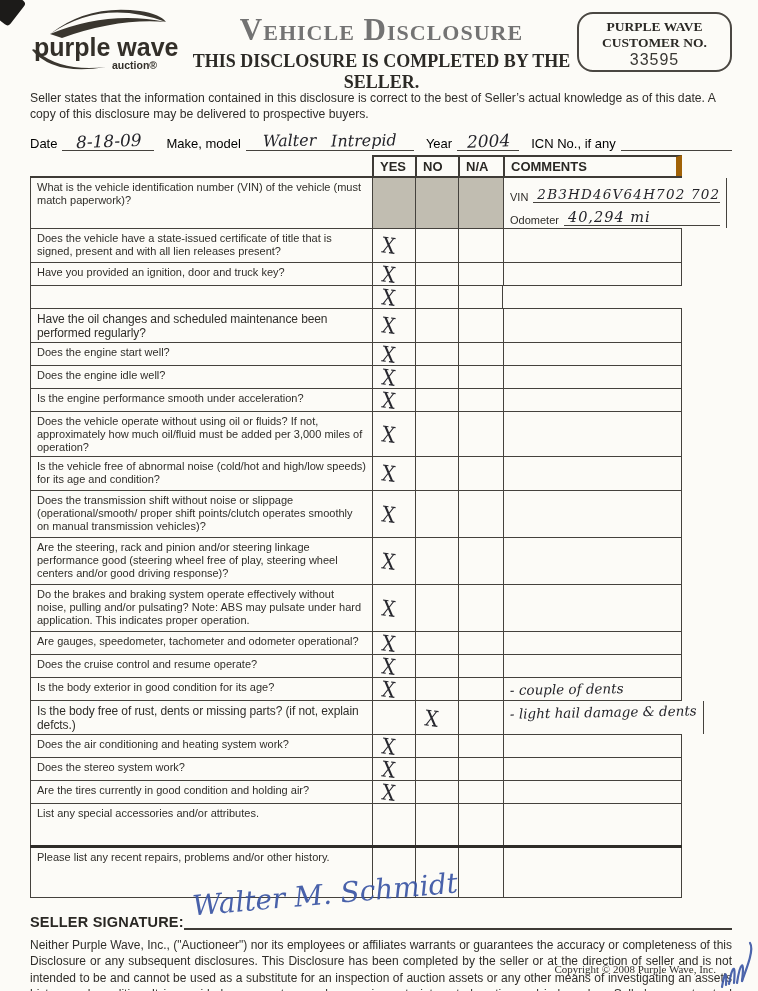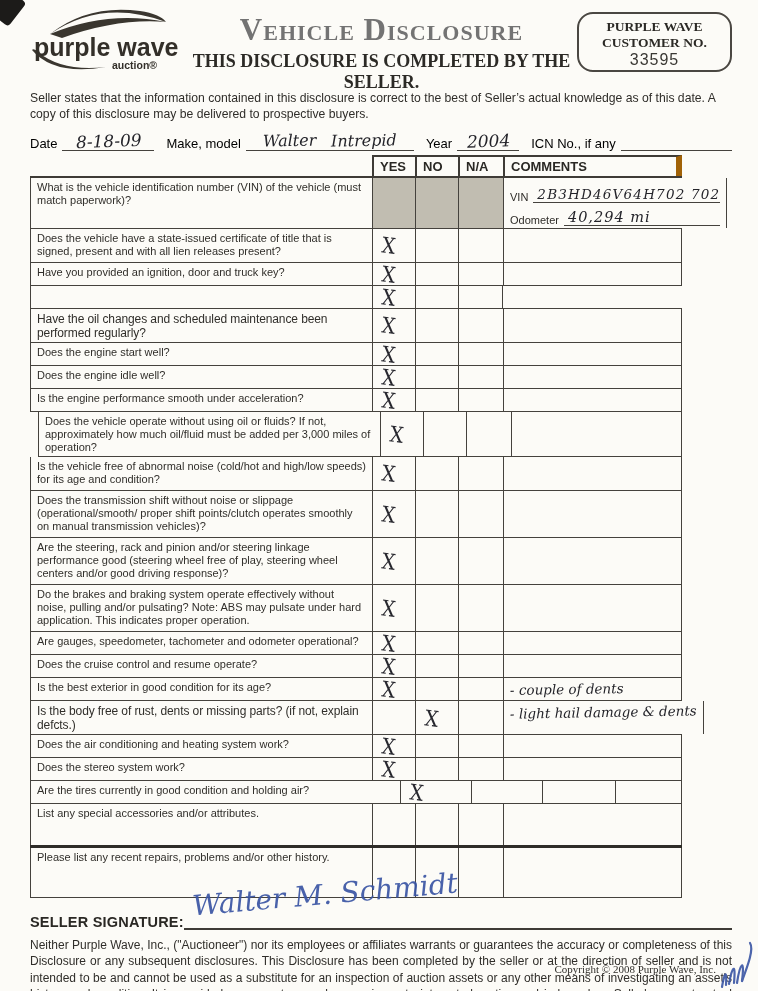--- a/index.html
+++ b/index.html
@@ -216,21 +216,21 @@
         </div>
         <div class="trow" style="min-height: 20px;">
           <div class="cell qcell">Is the engine performance smooth under acceleration?</div>
           <div class="cell ccell">
             <span class="xmark">X</span>
           </div>
           <div class="cell ccell"></div>
           <div class="cell ccell"></div>
           <div class="cell mcell"></div>
         </div>
-        <div class="trow" style="min-height: 35px; margin-left: 8px;">
+        <div class="trow" style="min-height: 35px;">
           <div class="cell qcell">Does the vehicle operate without using oil or fluids?  If not, approximately how much oil/fluid must be added per 3,000 miles of operation?</div>
           <div class="cell ccell">
             <span class="xmark">X</span>
           </div>
           <div class="cell ccell"></div>
           <div class="cell ccell"></div>
           <div class="cell mcell"></div>
         </div>
         <div class="trow" style="min-height: 34px;">
           <div class="cell qcell">Is the vehicle free of abnormal noise (cold/hot and high/low speeds) for its age and condition?</div>
@@ -280,21 +280,21 @@
         <div class="trow" style="min-height: 20px;">
           <div class="cell qcell">Does the cruise control and resume operate?</div>
           <div class="cell ccell">
             <span class="xmark">X</span>
           </div>
           <div class="cell ccell"></div>
           <div class="cell ccell"></div>
           <div class="cell mcell"></div>
         </div>
         <div class="trow" style="min-height: 20px;">
-          <div class="cell qcell">Is the best exterior in good condition for its age?</div>
+          <div class="cell qcell">Is the body exterior in good condition for its age?</div>
           <div class="cell ccell">
             <span class="xmark">X</span>
           </div>
           <div class="cell ccell"></div>
           <div class="cell ccell"></div>
           <div class="cell mcell"><span class="hw comment-hw">- couple of dents</span></div>
         </div>
         <div class="trow" style="min-height: 20px;">
           <div class="cell qcell small">Is the body free of rust, dents or missing parts? (if not, explain defcts.)</div>
           <div class="cell ccell"></div>
@@ -315,21 +315,21 @@
         </div>
         <div class="trow" style="min-height: 20px;">
           <div class="cell qcell">Does the stereo system work?</div>
           <div class="cell ccell">
             <span class="xmark">X</span>
           </div>
           <div class="cell ccell"></div>
           <div class="cell ccell"></div>
           <div class="cell mcell"></div>
         </div>
-        <div class="trow" style="min-height: 20px; gap: 28px;">
+        <div class="trow" style="min-height: 20px;">
           <div class="cell qcell">Are the tires currently in good condition and holding air?</div>
           <div class="cell ccell">
             <span class="xmark">X</span>
           </div>
           <div class="cell ccell"></div>
           <div class="cell ccell"></div>
           <div class="cell mcell"></div>
         </div>
         <div class="trow thick" style="min-height: 44px;">
           <div class="cell qcell">List any special accessories and/or attributes.</div>

